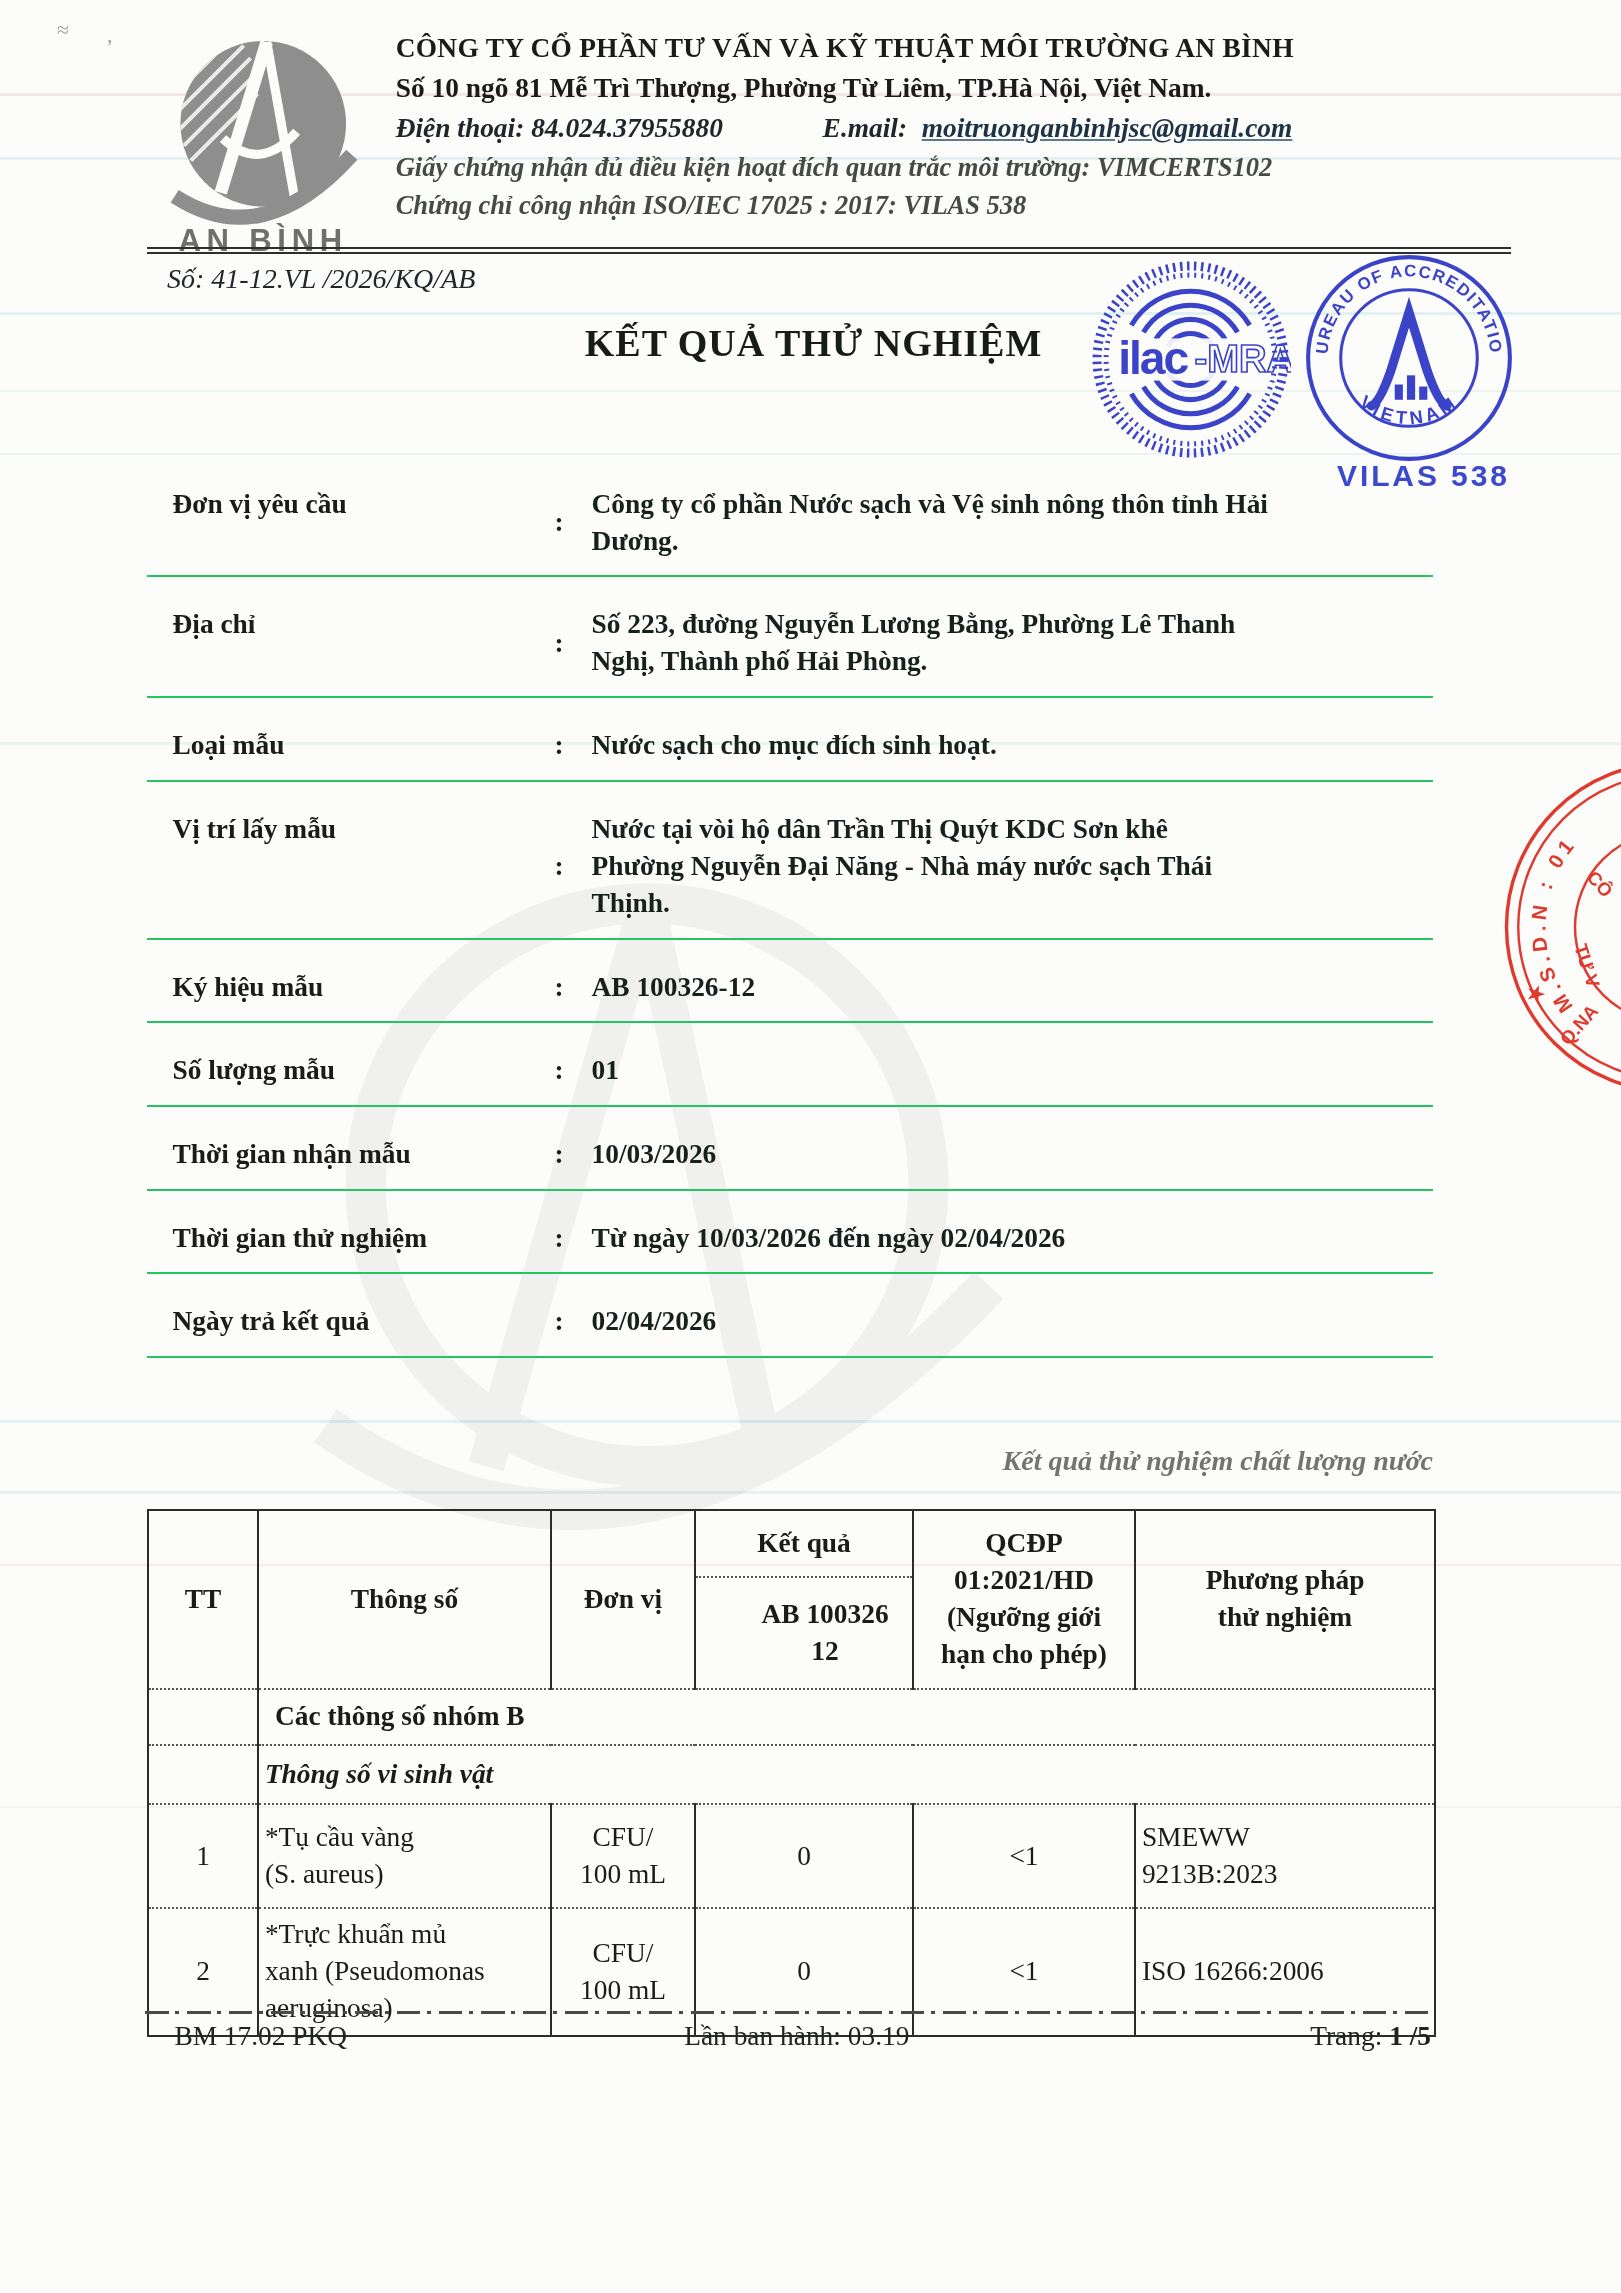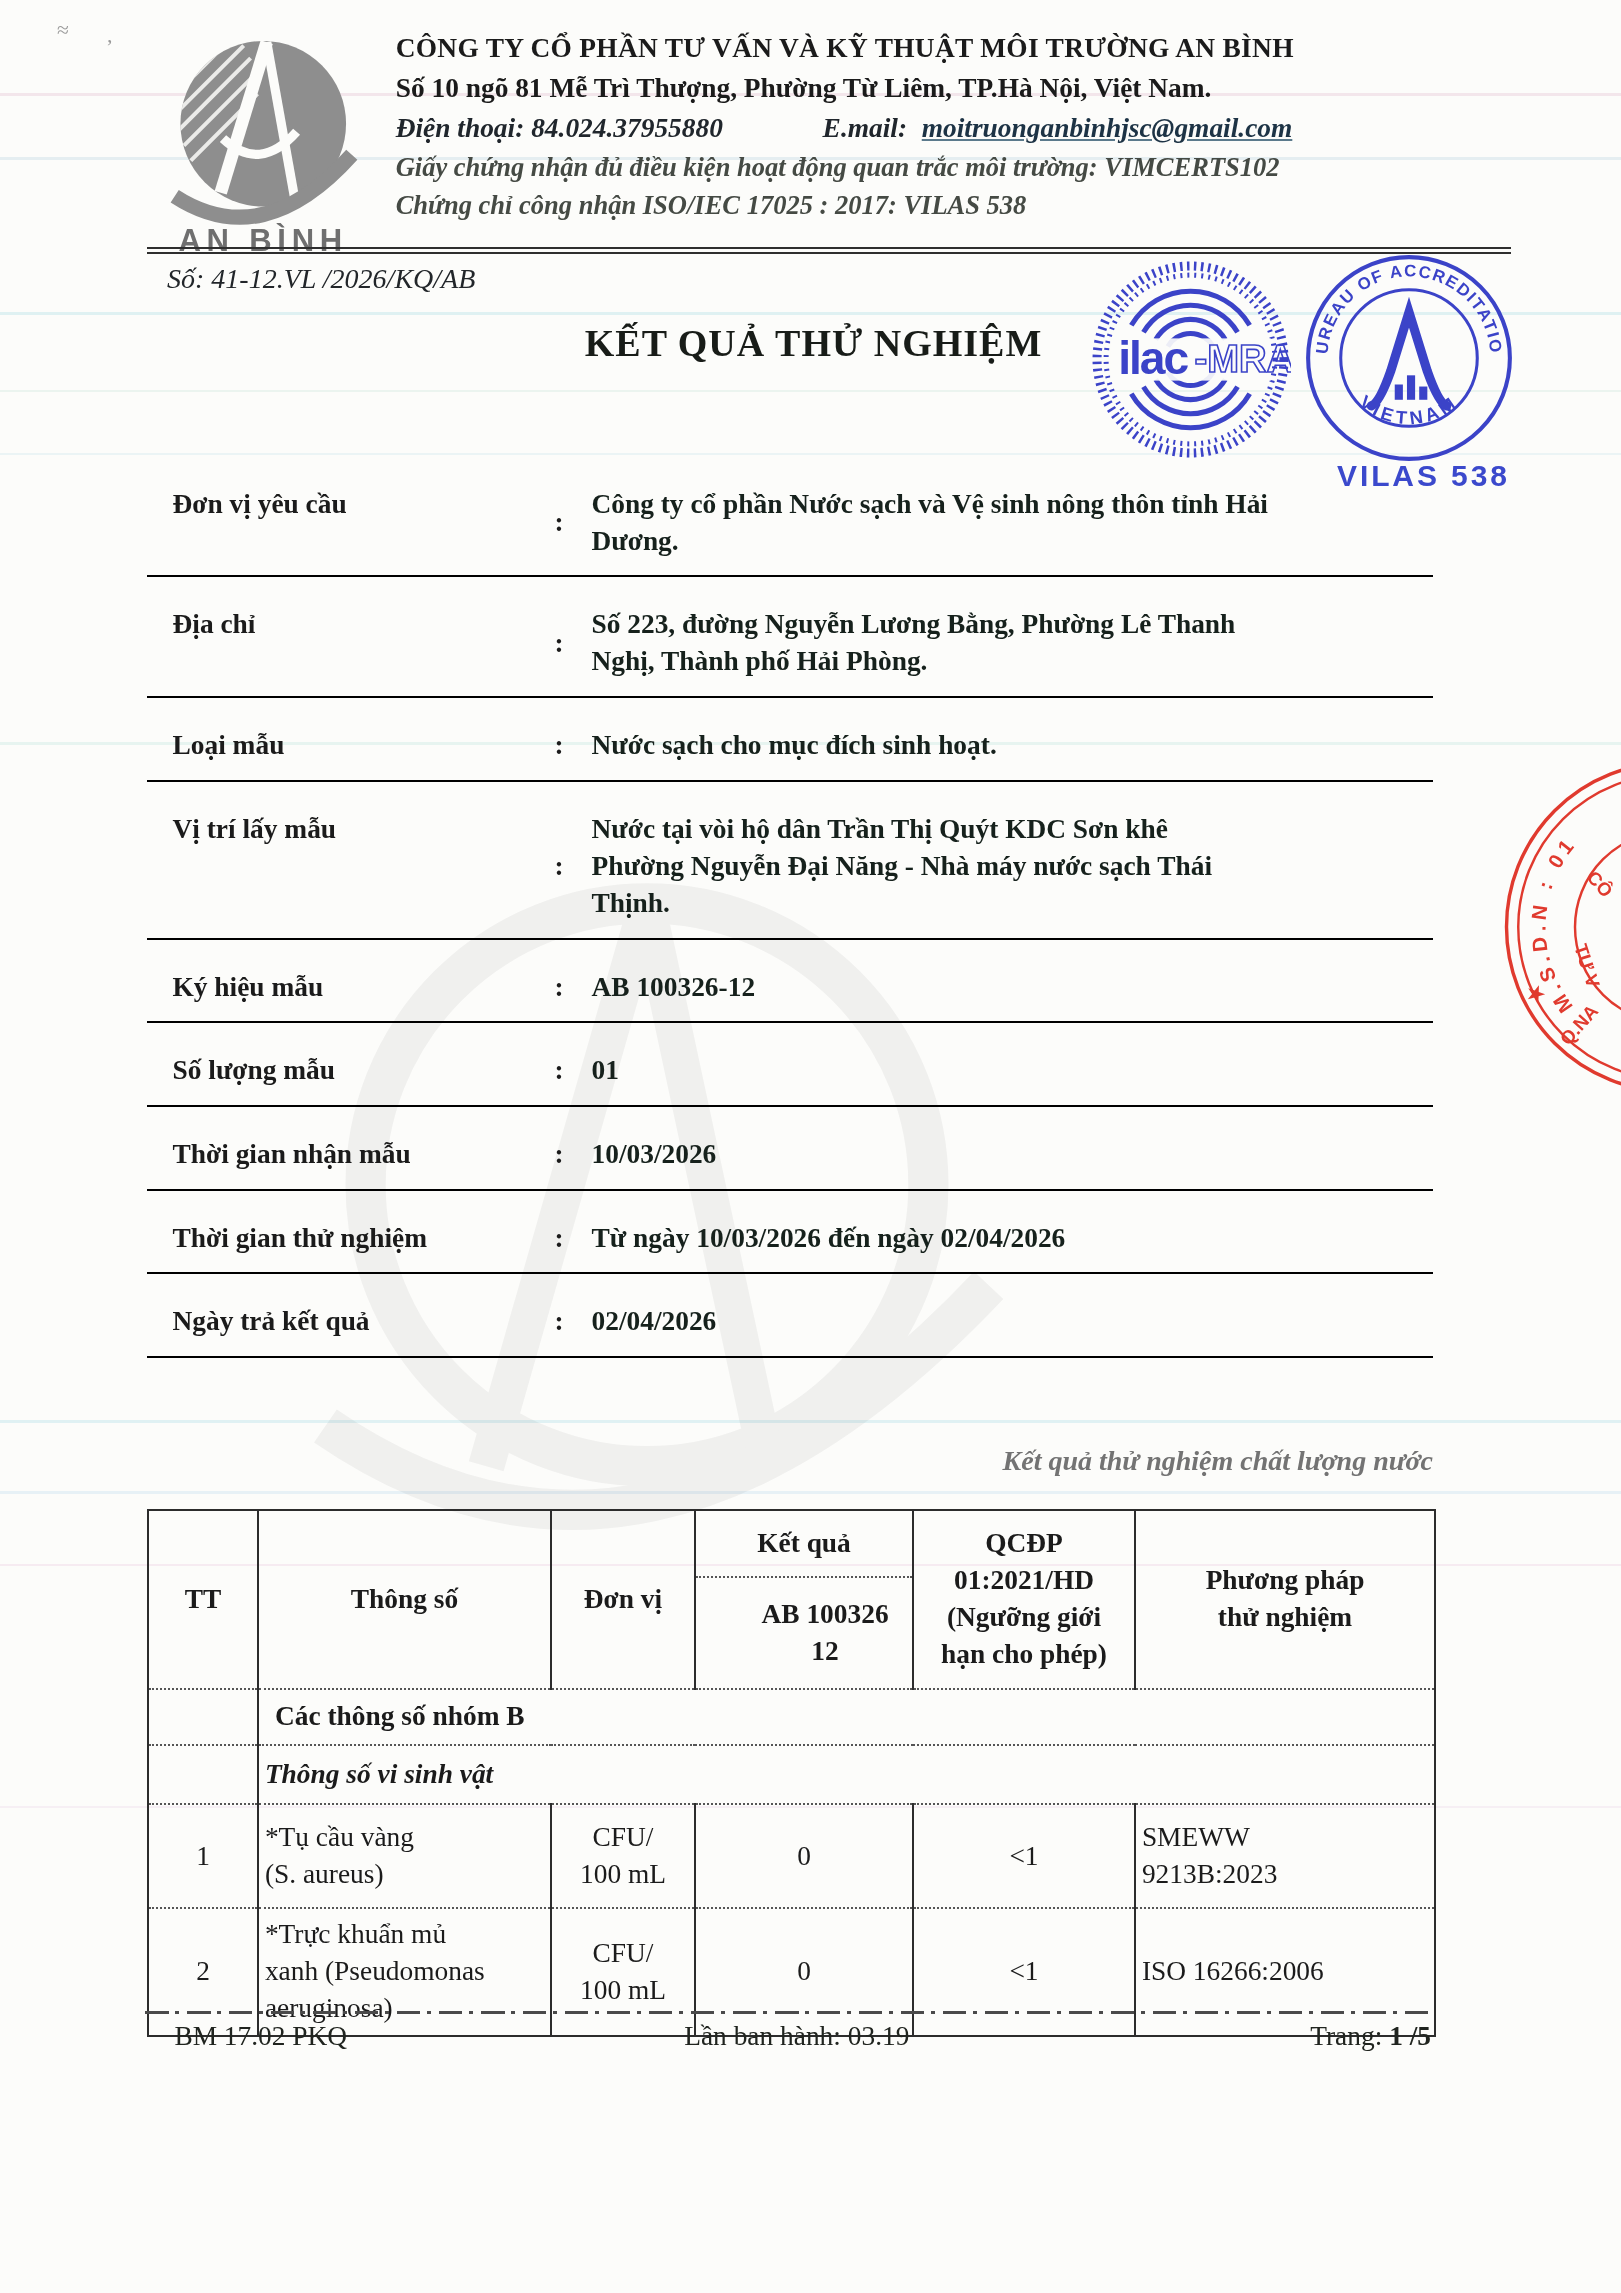--- a/index.html
+++ b/index.html
@@ -23,21 +23,21 @@
              font-size:38px;font-weight:bold;letter-spacing:1px;color:#181c18;}
   
   .stamp-ilac{position:absolute;left:1090px;top:259px;}
   .stamp-boa{position:absolute;left:1302px;top:251px;}
   .vilas{position:absolute;left:1337px;top:459px;font-family:"Liberation Sans",sans-serif;
          font-weight:bold;font-size:30px;color:#3b49cc;letter-spacing:2.9px;}
   .red-seal{position:absolute;right:0;top:741px;width:137px;height:372px;}
   
   .fields{position:absolute;left:147px;top:478px;width:1286px;}
   .field-row{display:grid;grid-template-columns:382px 37px 1fr;
-             padding:29px 0 15.7px 25.5px;border-bottom:2px solid #000000;}
+             padding:29px 0 15.7px 25.5px;border-bottom:2px solid #22c55e;}
   .field-row.first{padding-top:7.8px;}
   .f-label{font-weight:bold;font-size:27.4px;line-height:37px;align-self:start;}
   .f-colon{font-weight:bold;font-size:27.4px;align-self:center;}
   .f-value{font-weight:bold;font-size:27.4px;white-space:pre-line;line-height:37px;color:#16211c;}
   
   .table-caption{position:absolute;left:147px;top:1445px;width:1286px;text-align:right;
                  font-size:28px;font-weight:bold;font-style:italic;color:#737373;}
   table.results{position:absolute;left:147px;top:1509px;width:1286px;border-collapse:collapse;
                 font-size:27.4px;table-layout:fixed;}
   table.results{border:2.9px solid #2c2c2c;}
@@ -119,21 +119,21 @@
     <div class="header-text">
       <div class="company-name">CÔNG TY CỔ PHẦN TƯ VẤN VÀ KỸ THUẬT MÔI TRƯỜNG AN BÌNH</div>
       <div class="address">Số 10 ngõ 81 Mễ Trì Thượng, Phường Từ Liêm, TP.Hà Nội, Việt Nam.</div>
       <div class="contact">
         <span>Điện thoại:</span>
         <span>84.024.37955880</span>
         <span class="gap"></span>
         <span>E.mail:</span>
         <span class="email">moitruonganbinhjsc@gmail.com</span>
       </div>
-      <div class="cert">Giấy chứng nhận đủ điều kiện hoạt động quan trắc môi trường: VIMCERTS102</div>
+      <div class="cert">Giấy chứng nhận đủ điều kiện hoạt đích quan trắc môi trường: VIMCERTS102</div>
       <div class="cert">Chứng chỉ công nhận ISO/IEC 17025 : 2017: VILAS 538</div>
     </div>
   </div>
 
   <div class="rule-double"></div>
   <div class="doc-number">Số: 41-12.VL /2026/KQ/AB</div>
   <div class="doc-title">KẾT QUẢ THỬ NGHIỆM</div>
 
   <div class="stamp-ilac">
     <svg width="201" height="201" viewBox="0 0 200 200">

